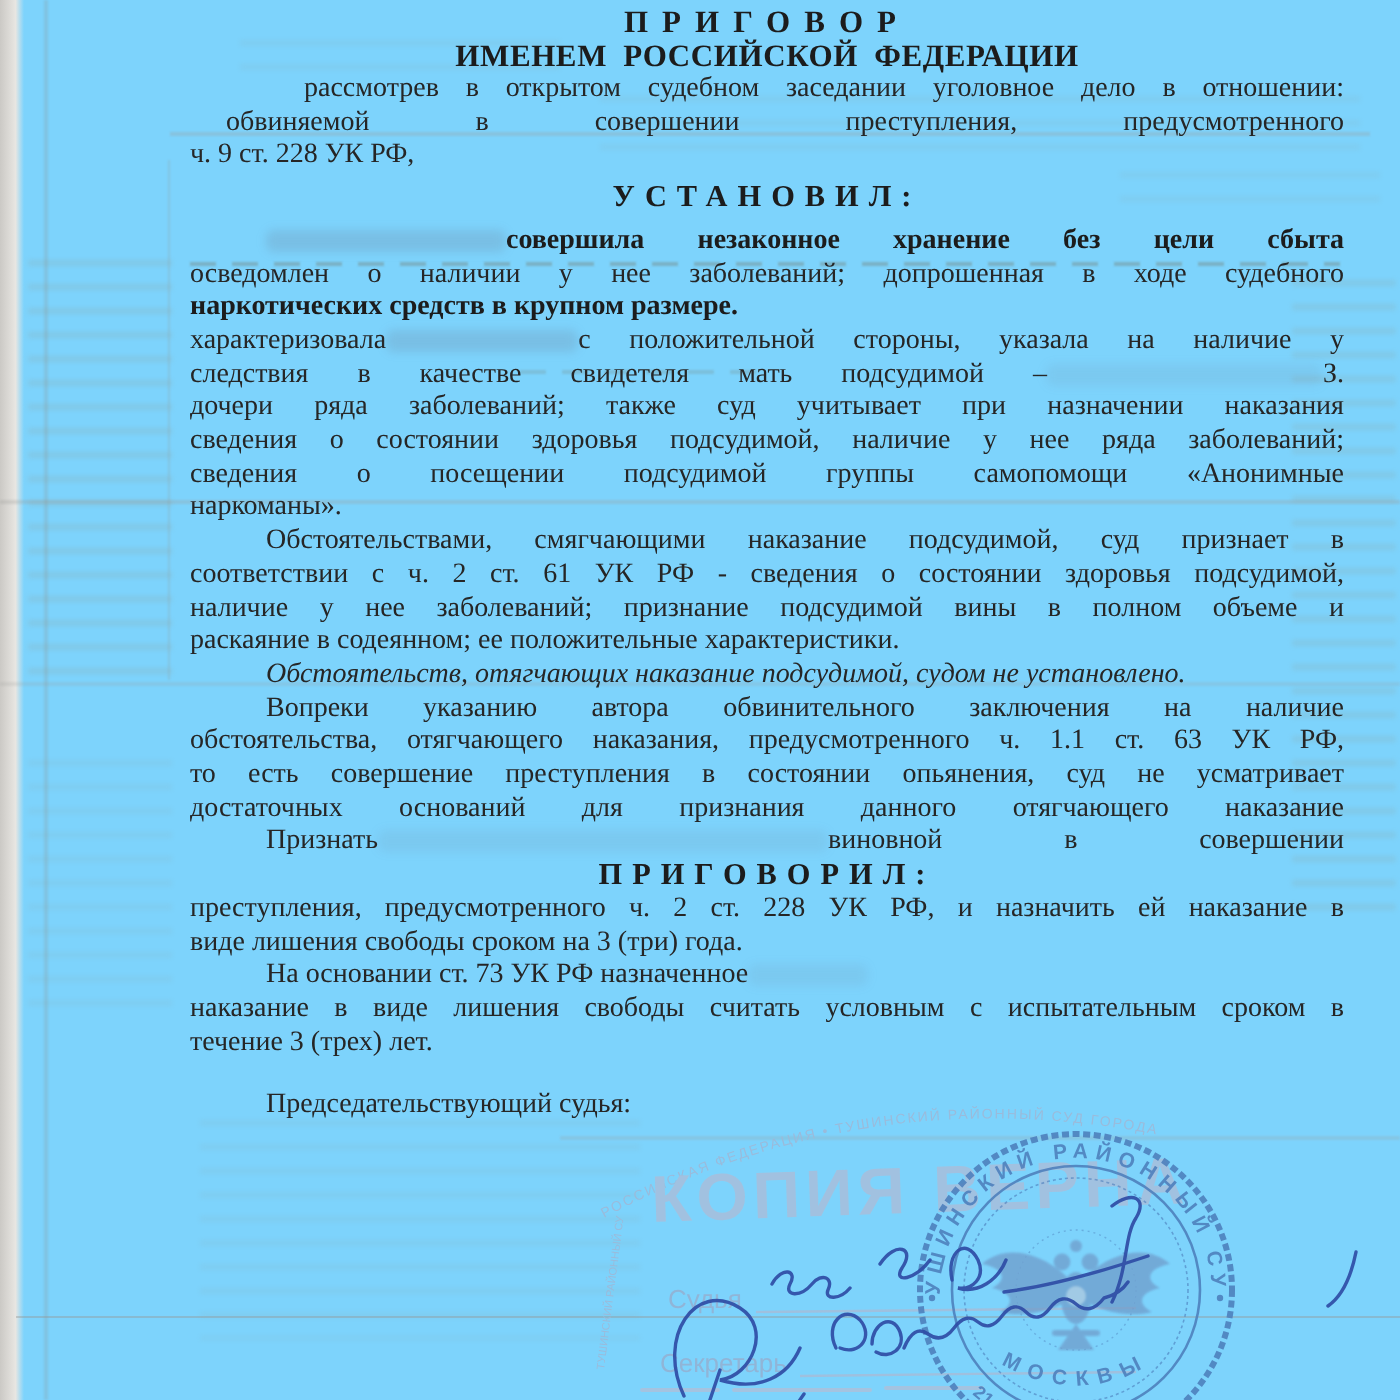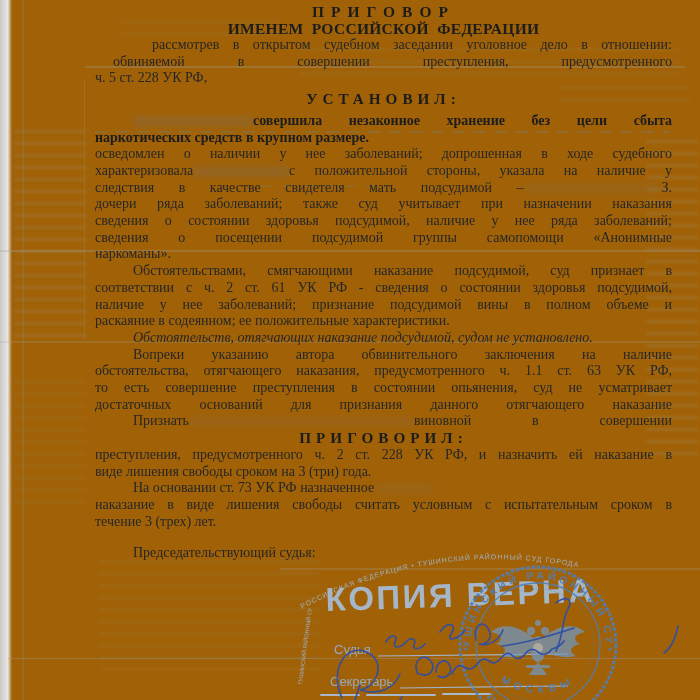--- a/index.html
+++ b/index.html
@@ -1,18 +1,18 @@
 <!DOCTYPE html>
 <html><head>
 <meta charset="utf-8">
 <style>
   html,body{margin:0;padding:0;}
   body{width:700px;height:700px;overflow:hidden;background:#e7e5e1;
        font-family:"Liberation Serif","DejaVu Serif",serif;}
-  .page{position:relative;width:700px;height:700px;background:#a16207;overflow:hidden;}
+  .page{position:relative;width:700px;height:700px;background:#7dd3fc;overflow:hidden;}
 
   
   .edge-left{position:absolute;left:0;top:0;width:12px;height:700px;
     background:linear-gradient(to right,#cbc9c5,#e8e6e2 65%,rgba(232,230,226,0));}
   .fold{position:absolute;top:0;width:2px;height:700px;background:rgba(140,140,134,.22);filter:blur(.6px);}
   .fold2{position:absolute;width:1px;background:rgba(150,150,144,.25);filter:blur(.5px);}
   .streak{position:absolute;height:2px;background:rgba(158,158,154,.30);filter:blur(.6px);}
   .dashes{position:absolute;height:2px;
     background:repeating-linear-gradient(90deg,rgba(118,124,108,.38) 0 13px,rgba(0,0,0,0) 13px 21px);
     filter:blur(.4px);}
@@ -60,25 +60,25 @@
   <div class="bleed" style="left:14px;top:130px;width:72px;height:210px"></div>
   <div class="bleed lite" style="left:14px;top:380px;width:72px;height:130px"></div>
   <div class="bleed lite" style="left:100px;top:560px;width:220px;height:110px"></div>
   <div class="bleed lite" style="left:120px;top:20px;width:160px;height:20px"></div>
 
   <div class="doc" id="doc-body">
       <div class="ln b c t1"><span>ПРИГОВОР</span></div>
       <div class="ln b c t2"><span>ИМЕНЕМ РОССИЙСКОЙ ФЕДЕРАЦИИ</span></div>
       <div class="ln j" style="padding-left: 57px;"><span>рассмотрев в открытом судебном заседании уголовное дело в отношении:</span></div>
       <div class="ln j" style="padding-left: 18px;"><span>обвиняемой в совершении преступления, предусмотренного</span></div>
-      <div class="ln"><span>ч. 5 ст. 228 УК РФ,</span></div>
+      <div class="ln"><span>ч. 9 ст. 228 УК РФ,</span></div>
       <div class="ln b c hs" style="margin-top: 4px; margin-bottom: 5px;"><span>УСТАНОВИЛ:</span></div>
       <div class="ln b j" style="padding-left: 38px;"><span class="gap smudge" style="width: 120px;"></span><span>совершила незаконное хранение без цели сбыта</span></div>
+      <div class="ln j"><span>осведомлен о наличии у нее заболеваний; допрошенная в ходе судебного</span></div>
       <div class="ln b"><span>наркотических средств в крупном размере.</span></div>
-      <div class="ln j"><span>осведомлен о наличии у нее заболеваний; допрошенная в ходе судебного</span></div>
       <div class="ln j"><span>характеризовала</span><span class="gap smudge" style="width: 96px;"></span><span>с положительной стороны, указала на наличие у</span></div>
       <div class="ln j"><span>следствия в качестве свидетеля мать подсудимой –</span><span class="gap smudge lite" style="width: 138px;"></span><span>З.</span></div>
       <div class="ln j"><span>дочери ряда заболеваний; также суд учитывает при назначении наказания</span></div>
       <div class="ln j"><span>сведения о состоянии здоровья подсудимой, наличие у нее ряда заболеваний;</span></div>
       <div class="ln j"><span>сведения о посещении подсудимой группы самопомощи «Анонимные</span></div>
       <div class="ln"><span>наркоманы».</span></div>
       <div class="ln j" style="padding-left: 38px;"><span>Обстоятельствами, смягчающими наказание подсудимой, суд признает в</span></div>
       <div class="ln j"><span>соответствии с ч. 2 ст. 61 УК РФ - сведения о состоянии здоровья подсудимой,</span></div>
       <div class="ln j"><span>наличие у нее заболеваний; признание подсудимой вины в полном объеме и</span></div>
       <div class="ln"><span>раскаяние в содеянном; ее положительные характеристики.</span></div>

